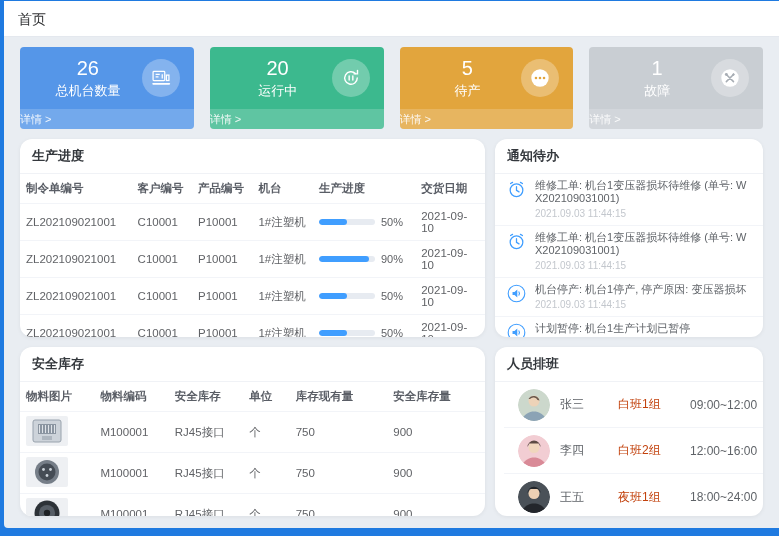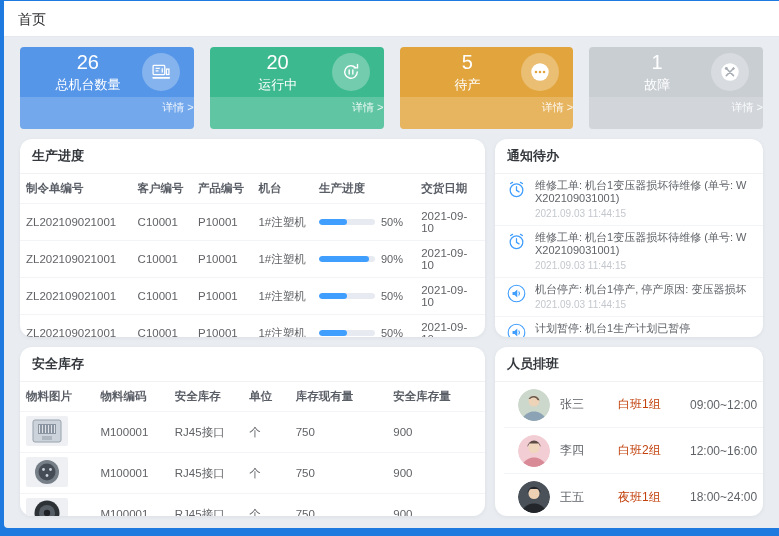--- a/index.html
+++ b/index.html
@@ -10,21 +10,21 @@
   .content { flex:1; min-height:0; padding:10px 16px 12px; display:flex; flex-direction:column; gap:10px; }
 
   
   .cards { flex:none; display:flex; gap:16px; }
   .card { flex:1; height:82px; border-radius:4px; color:#fff; display:flex; flex-direction:column; overflow:hidden; }
   .card-main { flex:1; display:flex; align-items:center; padding:0 14px; }
   .card-stack { flex:1; text-align:center; }
   .card-value { font-size:20px; line-height:22px; }
   .card-label { font-size:13px; margin-top:3px; }
   .card-icon { flex:none; width:38px; height:38px; border-radius:50%; background:rgba(255,255,255,.28); display:flex; align-items:center; justify-content:center; }
-  .card-footer { flex:none; height:32px; line-height:20px; background:rgba(255,255,255,.18); font-size:11px; text-align:right; color:rgba(255,255,255,.88); cursor:pointer; }
+  .card-footer { flex:none; height:20px; line-height:20px; background:rgba(255,255,255,.18); font-size:11px; text-align:left; color:rgba(255,255,255,.88); cursor:pointer; }
 
   
   .grid { flex:1; min-height:0; display:grid; grid-template-columns:1fr 268px; grid-template-rows:198px minmax(0,1fr); gap:10px; }
   .panel { background:#fff; border-radius:12px; box-shadow:0 1px 4px rgba(0,0,0,.06); overflow:hidden; display:flex; flex-direction:column; min-height:0; }
   .panel-title { flex:none; padding:8px 12px; font-size:13px; font-weight:600; color:#34383d; border-bottom:1px solid #f0f2f6; }
 
   
   table { width:100%; border-collapse:collapse; table-layout:fixed; }
   th { font-size:11.5px; font-weight:600; color:#5a5e66; text-align:left; padding:7px 6px; }
   td { font-size:11.5px; color:#606266; padding:6px; border-top:1px solid #f2f4f8; }

